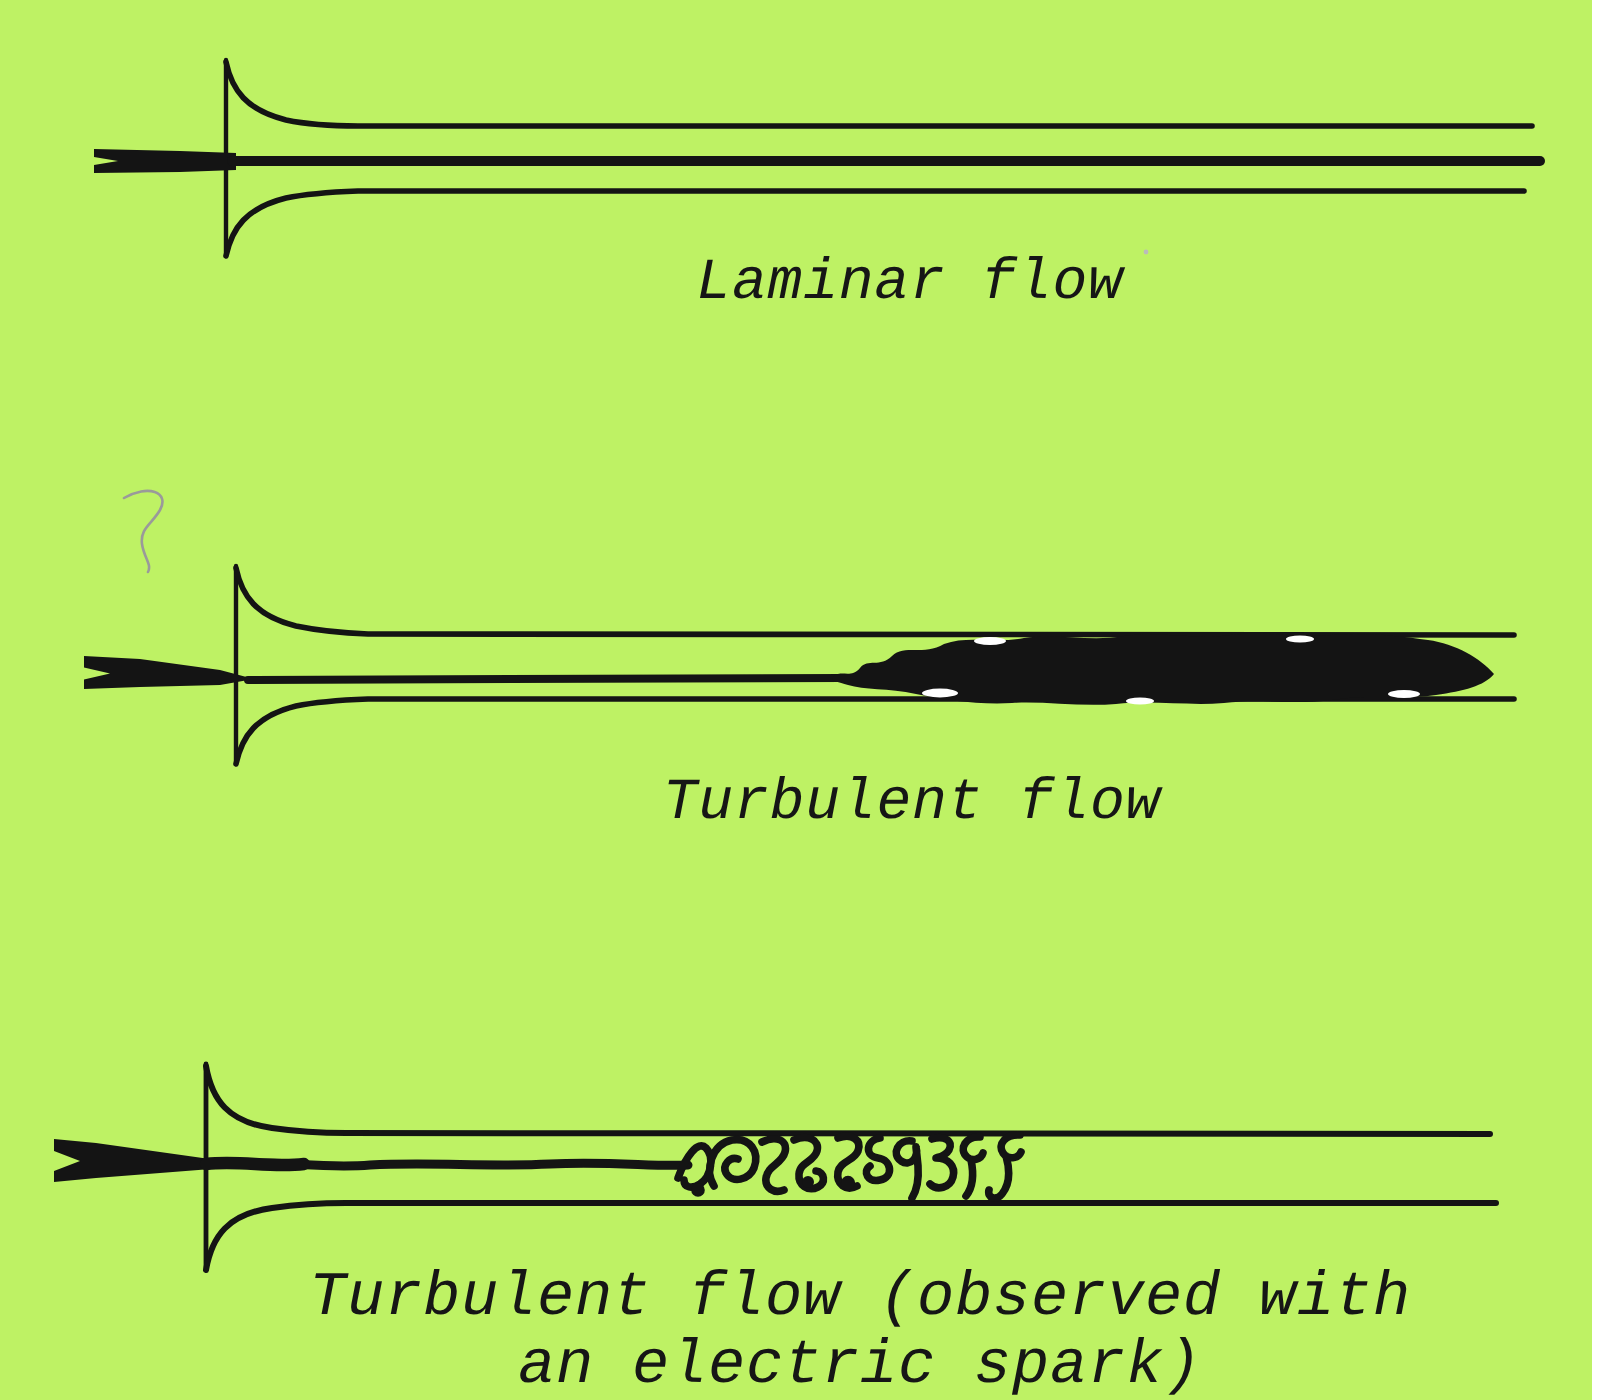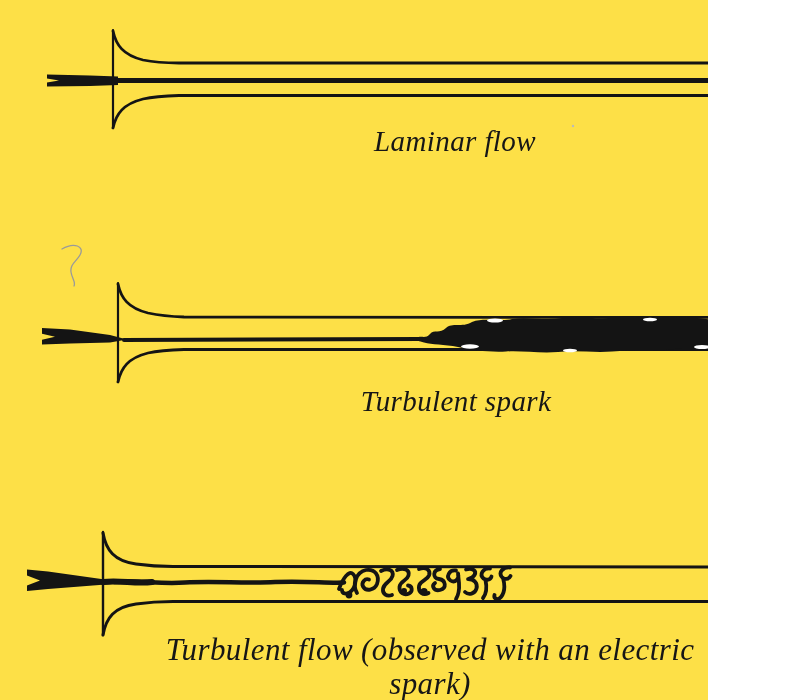--- a/index.html
+++ b/index.html
@@ -1,17 +1,17 @@
 <!DOCTYPE html>
 <html><head>
 <meta charset="utf-8">
 <style>
   html,body{margin:0;padding:0;background:#ffffff;}
-  .stage{position:relative;width:708px;height:700px;background:#fde047;overflow:hidden;
-         font-family:Liberation Serif, serif;}
+  .stage{position:relative;width:796px;height:700px;background:#bef264;overflow:hidden;
+         font-family:Liberation Mono, monospace;}
   .caption{position:absolute;text-align:center;font-style:italic;font-size:29px;
            color:#161616;letter-spacing:0.4px;line-height:1.1;}
   .caption.small{font-size:31px;}
   svg{position:absolute;left:0;top:0;}
 </style>
 </head>
 <body>
 
 <div class="stage">
 
@@ -81,16 +81,16 @@
         <path d="M456,570.5 C449,569.5 445.5,577 450.5,580.5 C455,583.5 459.5,579 458,573.5 L459,583 C459.5,590 458.5,595 456,599"></path>
         <path d="M466,569.5 C472,567.5 477,570.5 474.5,575 C472.5,578.5 468,578.7 468,579 C474,579 478,583 476.5,588.5 C475,594 468.5,595.5 465,592"></path>
         <path d="M490,568.5 C483,568 479,574.5 483.5,578.5 C486,580.7 490.5,580 491.5,576.5 M485.5,580 C487,587 486.5,593.5 483,598"></path>
         <path d="M510,567.5 C503,567 498.5,572 501.5,576.5 C504,580 509,579.5 510.5,576 M503,578 C505,585 505,592 501,597 C498,600.6 493.5,599 494.5,595"></path>
       </g>
     </g>
   </svg>
 
   <div class="caption" style="top:126px;left:155px;width:600px;">Laminar flow</div>
 
-  <div class="caption" style="top:386px;left:156px;width:600px;">Turbulent spark</div>
+  <div class="caption" style="top:386px;left:156px;width:600px;">Turbulent flow</div>
 
   <div class="caption small" style="top:633px;left:130px;width:600px;">Turbulent flow (observed with an electric spark)</div>
 </div>
 
 </body></html>

